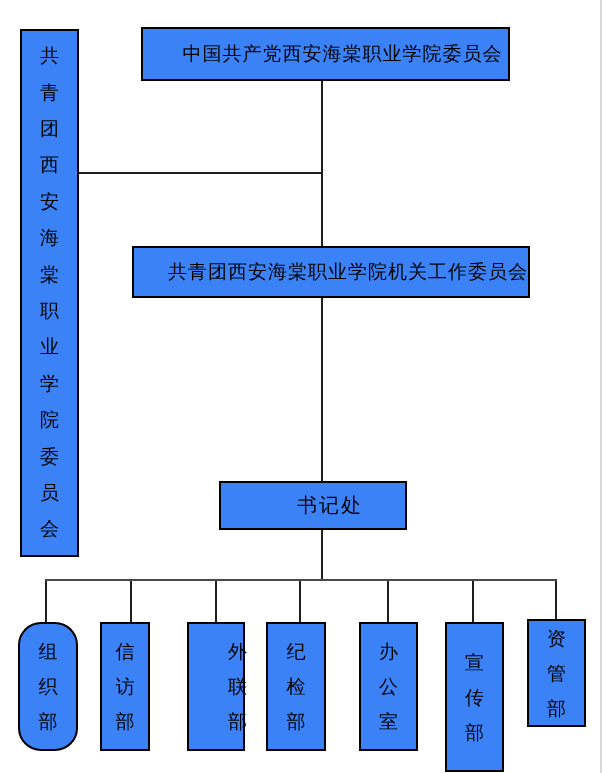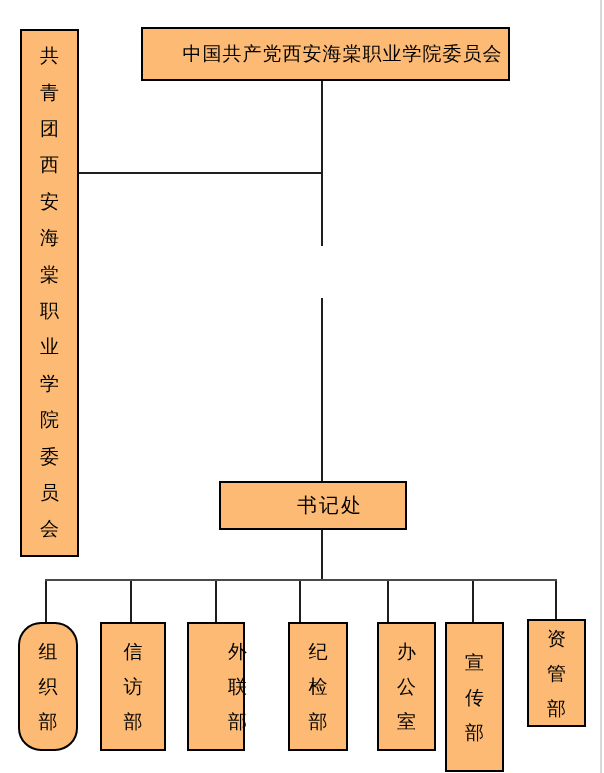--- a/index.html
+++ b/index.html
@@ -13,21 +13,21 @@
     height: 773px;
     background: #ffffff;
     font-family: "Liberation Serif", "DejaVu Serif", serif;
     color: #000000;
     overflow: hidden;
   }
   .node {
     position: absolute;
     box-sizing: border-box;
     border: 2px solid #000000;
-    background: #fdba74;
+    background: #3b82f6;
     display: flex;
     align-items: center;
     justify-content: center;
     text-align: center;
   }
   .hnode {
     font-size: 19px;
     letter-spacing: 1px;
     white-space: nowrap;
     padding-left: 34px;
@@ -49,24 +49,24 @@
   .page-edge {
     position: absolute;
     background: #d9d9d9;
   }
   
   #node-party      { left: 141px; top: 27px;  width: 369px; height: 54px; }
   #node-league     { left: 20px;  top: 29px;  width: 59px;  height: 528px; }
   #node-workcom    { left: 132px; top: 246px; width: 398px; height: 52px; }
   #node-secretariat{ left: 219px; top: 481px; width: 188px; height: 49px; font-size: 20px; letter-spacing: 2px; }
   #dept-0 { left: 18px;  top: 622px; width: 60px; height: 129px; border-radius: 23px; }
-  #dept-1 { left: 100px; top: 622px; width: 66px; height: 129px; }
+  #dept-1 { left: 100px; top: 622px; width: 50px; height: 129px; }
   #dept-2 { left: 187px; top: 622px; width: 58px; height: 129px; padding-left: 43px; }
-  #dept-3 { left: 288px; top: 622px; width: 60px; height: 129px; }
-  #dept-4 { left: 359px; top: 622px; width: 59px; height: 129px; margin-left: 18px; }
+  #dept-3 { left: 266px; top: 622px; width: 60px; height: 129px; }
+  #dept-4 { left: 359px; top: 622px; width: 59px; height: 129px; }
   #dept-5 { left: 445px; top: 622px; width: 59px; height: 150px; }
   #dept-6 { left: 527px; top: 619px; width: 59px; height: 108px; }
   
   #conn-party-down   { left: 321px; top: 81px;  width: 2px;   height: 165px; }
   #conn-league-branch{ left: 79px;  top: 172px; width: 243px; height: 2px; }
   #conn-workcom-down { left: 321px; top: 298px; width: 2px;   height: 183px; }
   #conn-sec-down     { left: 321px; top: 530px; width: 2px;   height: 50px; }
   #conn-rail         { left: 45px;  top: 579px; width: 512px; height: 2px; }
   #stub-0 { left: 45px;  top: 581px; width: 2px; height: 41px; }
   #stub-1 { left: 130px; top: 581px; width: 2px; height: 41px; }
@@ -94,20 +94,21 @@
   <div class="connector" id="stub-4"></div>
   <div class="connector" id="stub-5"></div>
   <div class="connector" id="stub-6"></div>
 
   <div class="node hnode" id="node-party">中国共产党西安海棠职业学院委员会</div>
 
   <div class="node left-tall" id="node-league">
     <span class="vtext">共青团西安海棠职业学院委员会</span>
   </div>
 
+  <div class="node hnode" id="node-workcom">共青团西安海棠职业学院机关工作委员会</div>
 
   <div class="node hnode" id="node-secretariat">书记处</div>
 
   <div class="node dept" id="dept-0">
     <span class="vtext">组织部</span>
   </div>
   <div class="node dept" id="dept-1">
     <span class="vtext">信访部</span>
   </div>
   <div class="node dept" id="dept-2">

